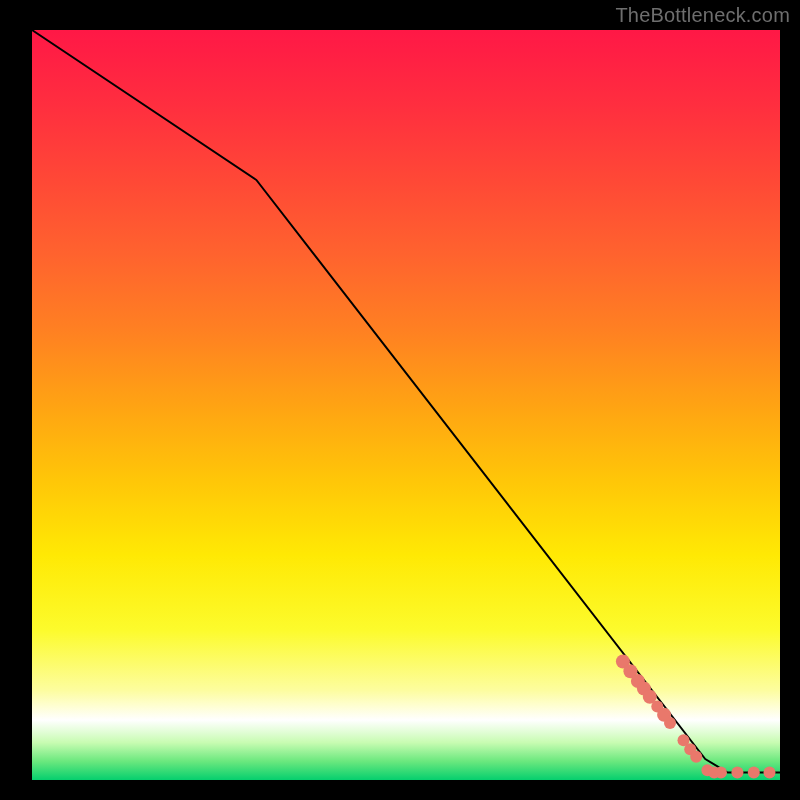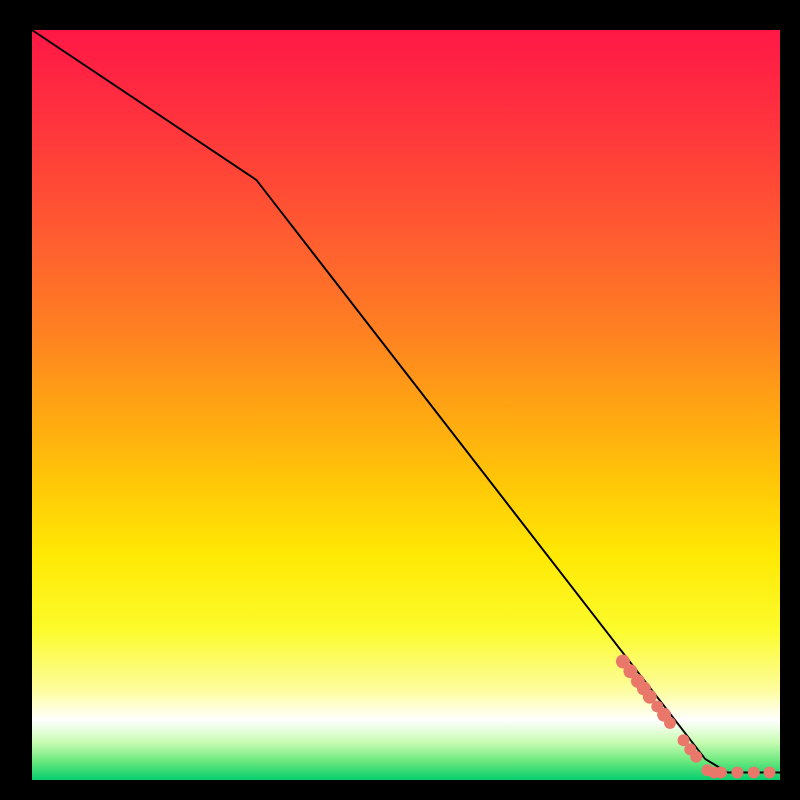--- a/index.html
+++ b/index.html
@@ -27,20 +27,21 @@
     user-select: none;
   }
   svg {
     display: block;
   }
 </style>
 </head>
 <body>
 
 <div class="stage">
+  <div class="attribution">TheBottleneck.com</div>
 
   <svg id="chart-svg" width="800" height="800" viewBox="0 0 800 800">
     <defs>
       <linearGradient id="bg-grad" x1="0" y1="0" x2="0" y2="1">
           <stop offset="0.00%" stop-color="#ff1846"></stop>
           <stop offset="10.00%" stop-color="#ff2e3f"></stop>
           <stop offset="20.00%" stop-color="#ff4836"></stop>
           <stop offset="30.00%" stop-color="#ff632e"></stop>
           <stop offset="40.00%" stop-color="#ff8022"></stop>
           <stop offset="50.00%" stop-color="#ffa313"></stop>

